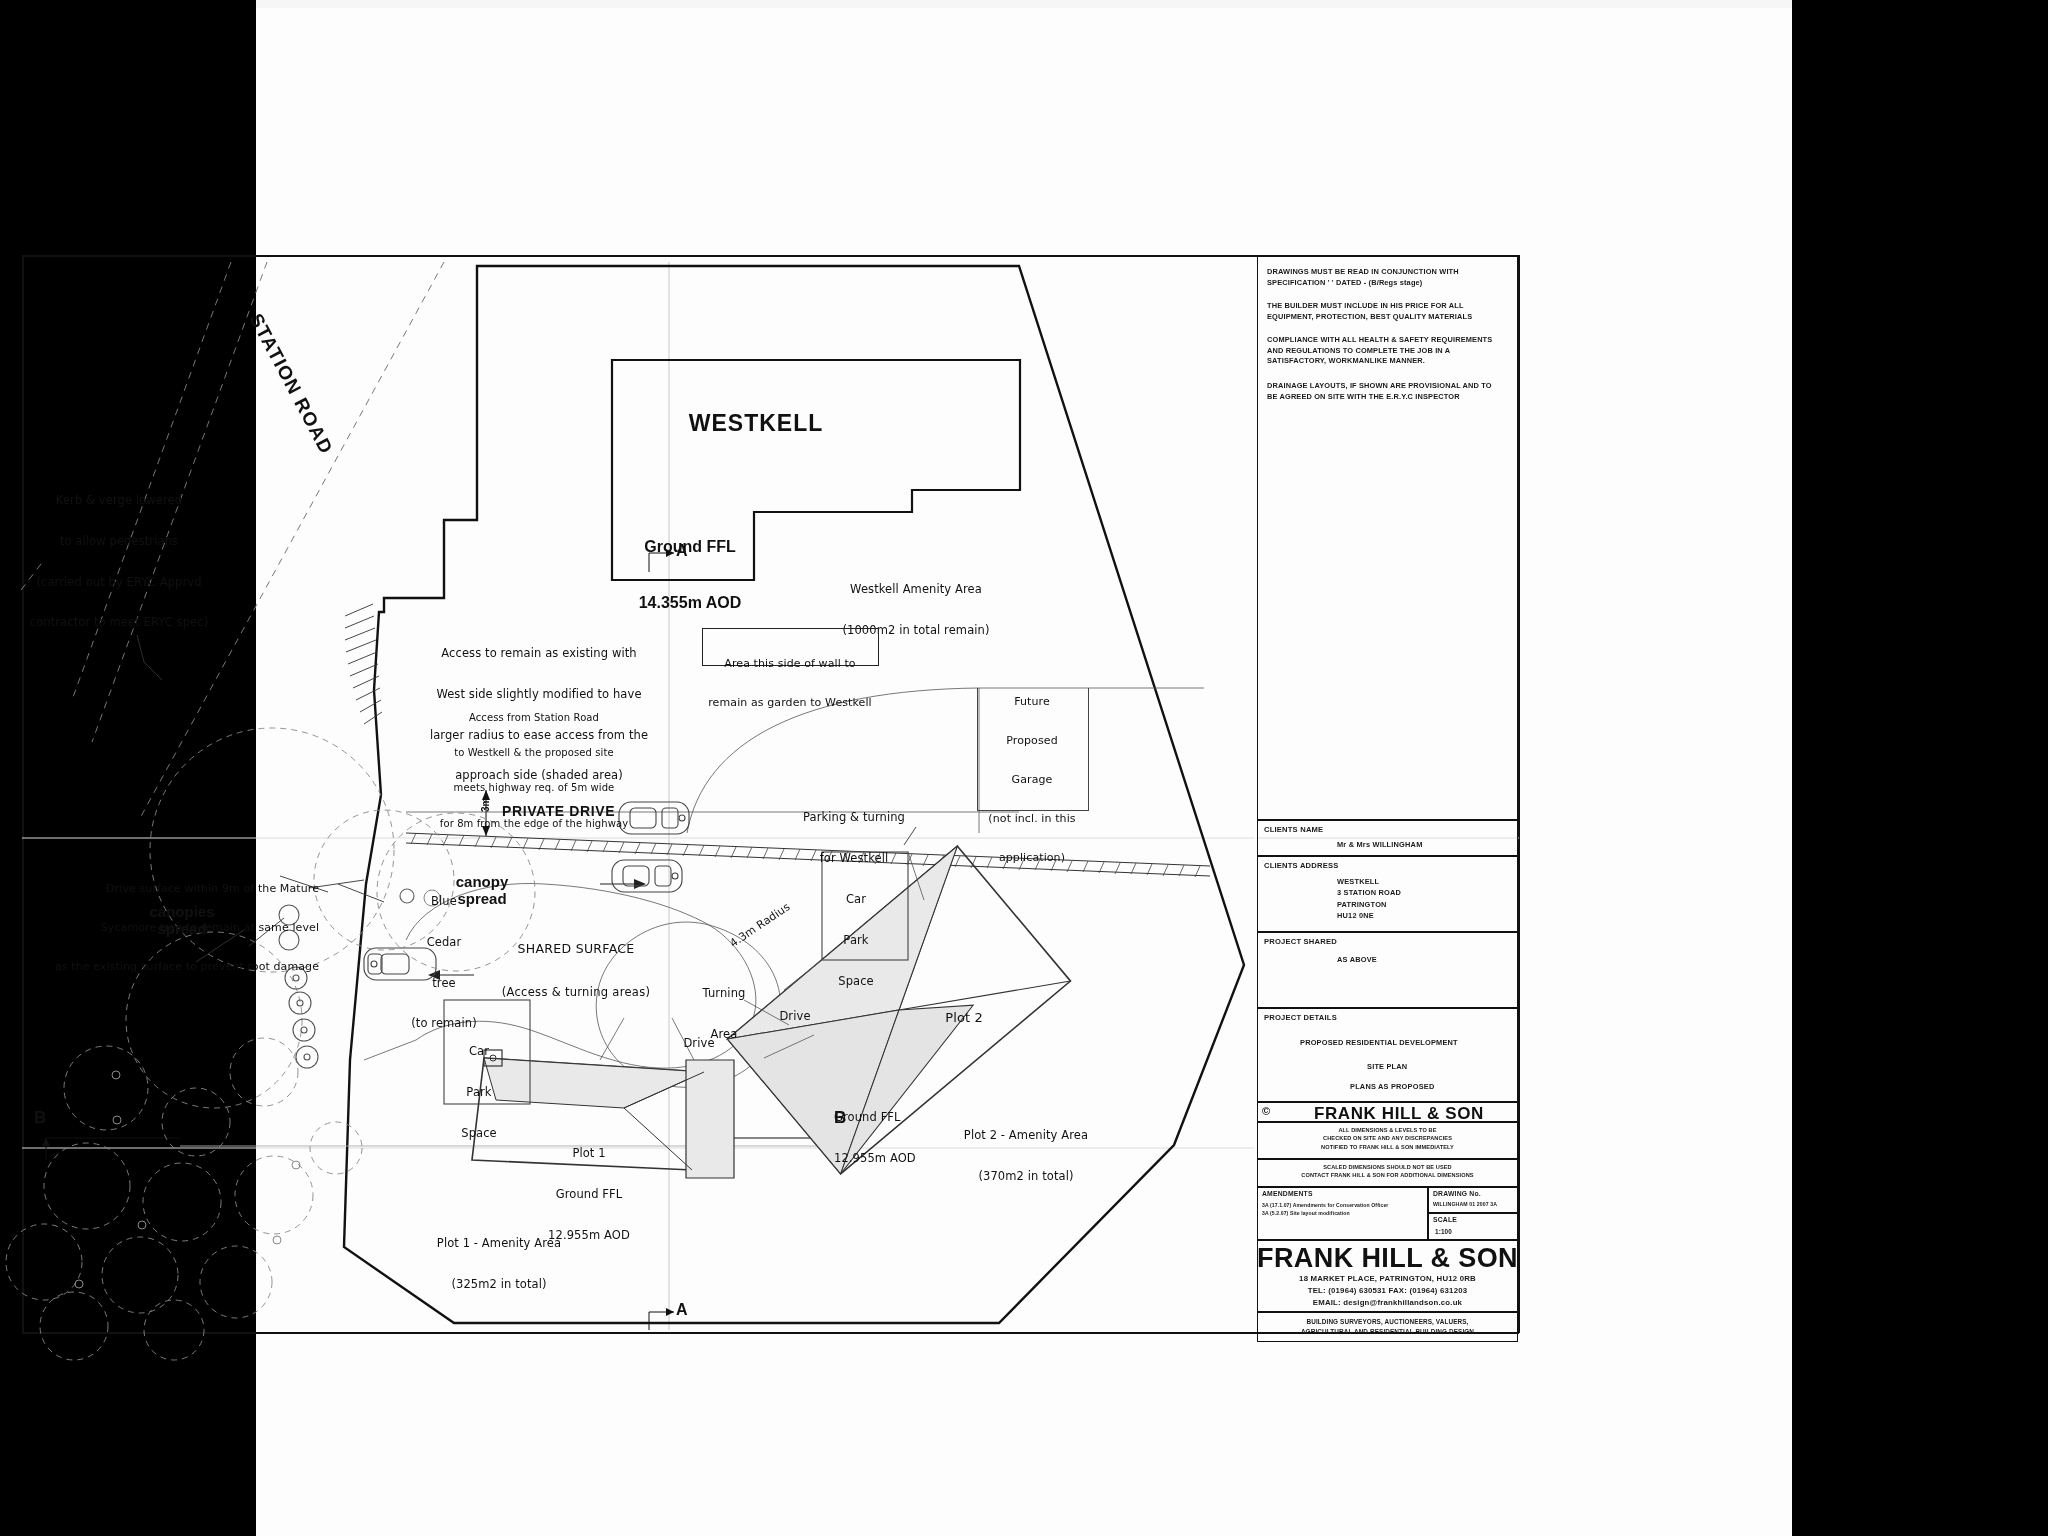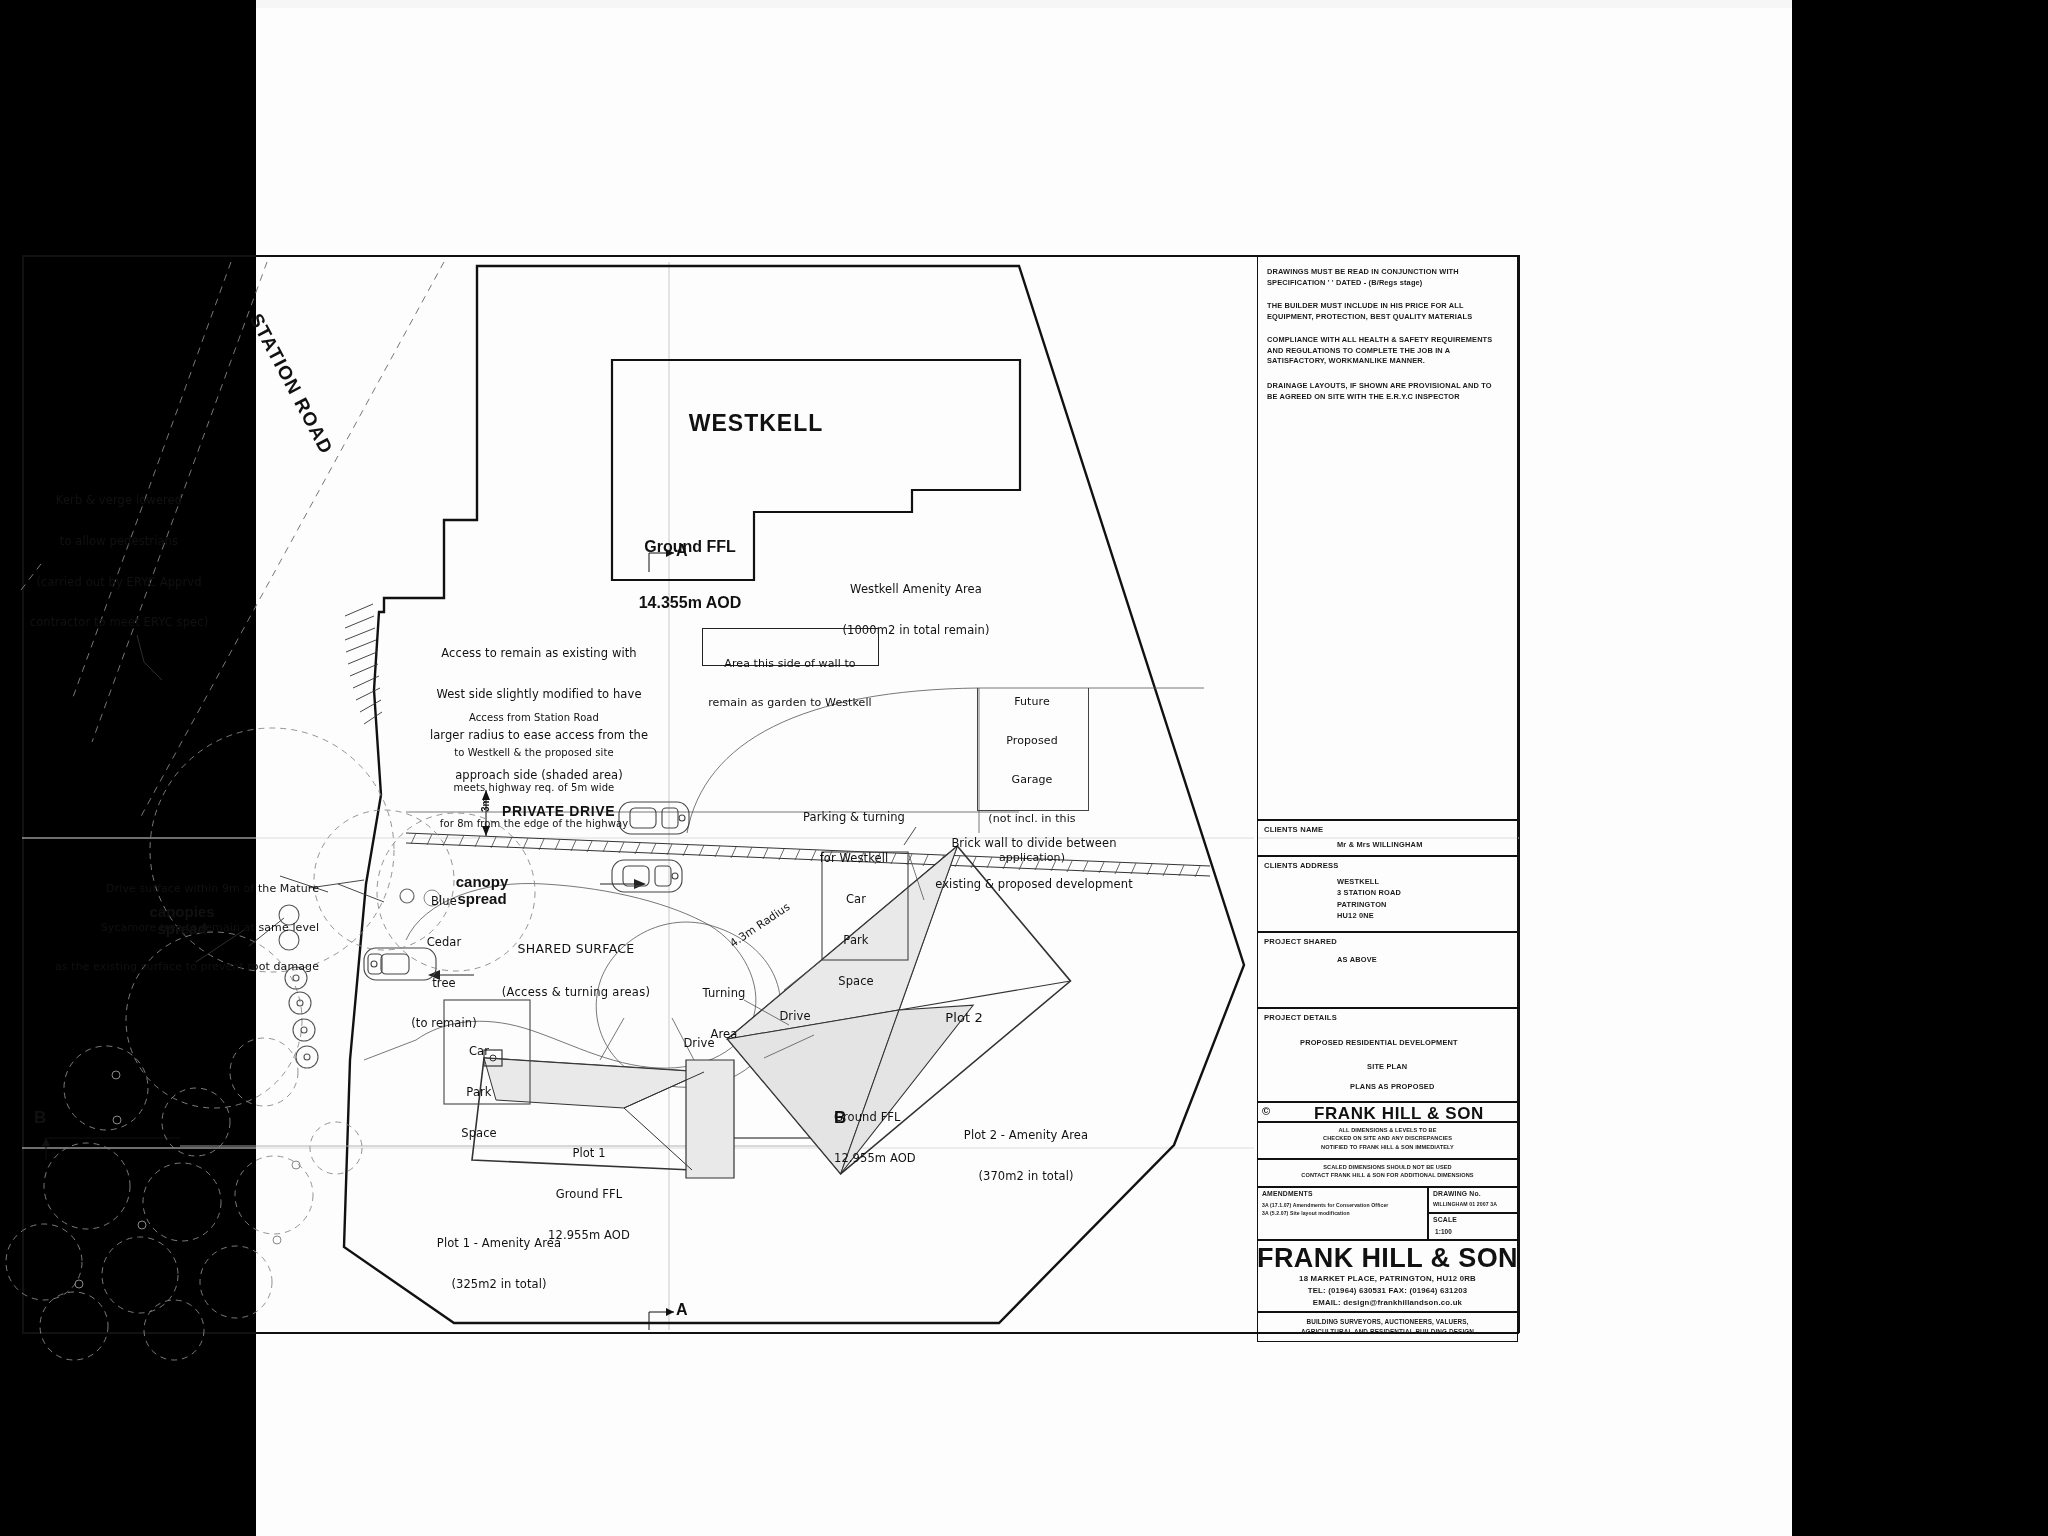--- a/index.html
+++ b/index.html
@@ -338,24 +338,20 @@
     <div>Garage</div>
     <div>(not incl. in this</div>
     <div>application)</div>
   </div>
 
   <div class="t hand ctr" style="left:1110px;top:784px;font-size:11.5px;text-align:center;">
     <div>Parking &amp; turning</div>
     <div>for Westkell</div>
   </div>
 
-  <div class="t hand ctr" style="left:1290px;top:810px;font-size:11.5px;text-align:center;">
-    <div>Brick wall to divide between</div>
-    <div>existing &amp; proposed development</div>
-  </div>
 
   <div class="t hand ctr" style="left:795px;top:620px;font-size:11.5px;text-align:center;">
     <div>Access to remain as existing with</div>
     <div>West side slightly modified to have</div>
     <div>larger radius to ease access from the</div>
     <div>approach side (shaded area)</div>
   </div>
   <div class="t hand ctr" style="left:790px;top:688px;font-size:10px;text-align:center;">
     <div>Access from Station Road</div>
     <div>to Westkell &amp; the proposed site</div>

